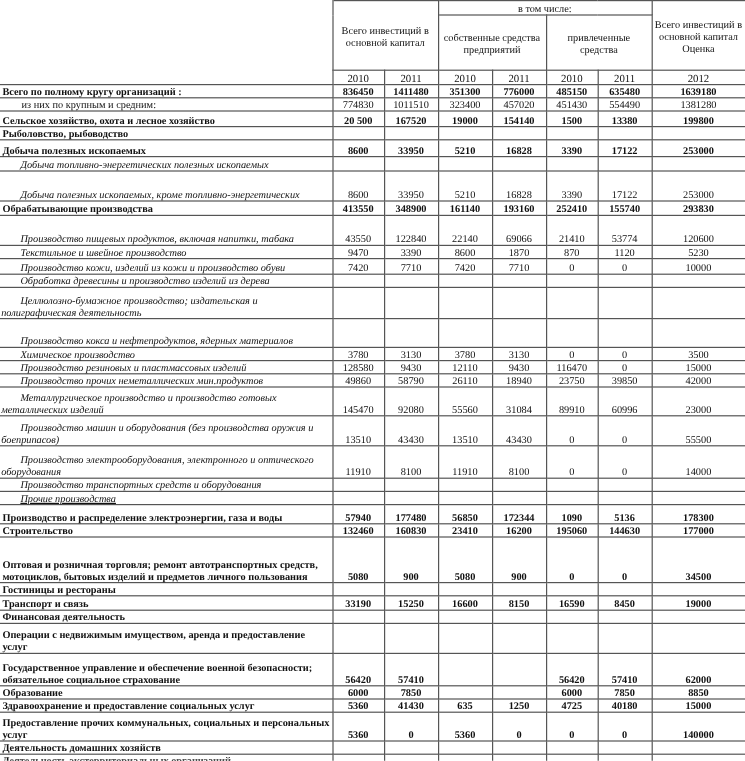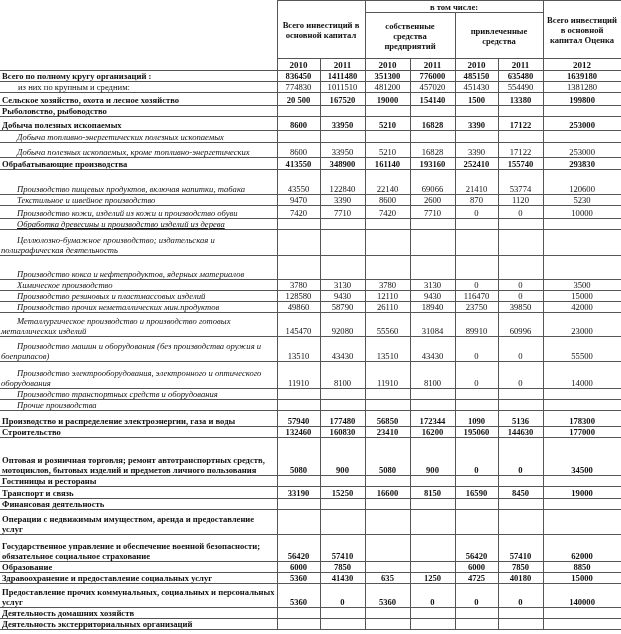--- a/index.html
+++ b/index.html
@@ -1,19 +1,19 @@
 <!DOCTYPE html>
 <html><head>
 <meta charset="utf-8">
 <style>
   html,body{margin:0;padding:0;background:#fff;}
   body{width:621px;height:634px;overflow:hidden;font-family:"Liberation Serif","DejaVu Serif",serif;color:#111;}
   table{border-collapse:collapse;table-layout:fixed;width:621px;}
   td,th{border:1px solid #555;padding:0 2px;font-size:8.6px;line-height:10px;vertical-align:bottom;}
-  th{font-weight:bold;text-align:center;vertical-align:middle;}
+  th{font-weight:normal;text-align:center;vertical-align:middle;}
   td.num{text-align:center;}
   td.lbl{border-left:none;}
   tr.bold td{font-weight:bold;}
   tr.sub td.lbl{padding-left:18px;}
   tr.ital td.lbl{font-style:italic;text-indent:16px;padding-left:1px;}
   tr.hdr-top th.blank{border-top:none;border-left:none;}
   .yr th{font-size:9px;}
 </style>
 </head>
 <body>
@@ -58,21 +58,21 @@
         <td class="num">351300</td>
         <td class="num">776000</td>
         <td class="num">485150</td>
         <td class="num">635480</td>
         <td class="num">1639180</td>
       </tr>
       <tr class="sub" style="height: 10px;">
         <td class="lbl">из них по крупным и средним:</td>
         <td class="num">774830</td>
         <td class="num">1011510</td>
-        <td class="num">481200</td>
+        <td class="num">323400</td>
         <td class="num">457020</td>
         <td class="num">451430</td>
         <td class="num">554490</td>
         <td class="num">1381280</td>
       </tr>
       <tr class="bold" style="height: 13px;">
         <td class="lbl">Сельское хозяйство, охота и лесное хозяйство</td>
         <td class="num">20 500</td>
         <td class="num">167520</td>
         <td class="num">19000</td>
@@ -104,21 +104,21 @@
       <tr class="ital" style="height: 12px;">
         <td class="lbl">Добыча топливно-энергетических полезных ископаемых</td>
         <td class="num"></td>
         <td class="num"></td>
         <td class="num"></td>
         <td class="num"></td>
         <td class="num"></td>
         <td class="num"></td>
         <td class="num"></td>
       </tr>
-      <tr class="ital" style="height: 15px; margin-top: 21px;">
+      <tr class="ital" style="height: 25px; margin-top: 21px;">
         <td class="lbl">Добыча полезных ископаемых, кроме топливно-энергетических</td>
         <td class="num">8600</td>
         <td class="num">33950</td>
         <td class="num">5210</td>
         <td class="num">16828</td>
         <td class="num">3390</td>
         <td class="num">17122</td>
         <td class="num">253000</td>
       </tr>
       <tr class="bold" style="height: 12px;">
@@ -139,36 +139,36 @@
         <td class="num">69066</td>
         <td class="num">21410</td>
         <td class="num">53774</td>
         <td class="num">120600</td>
       </tr>
       <tr class="ital" style="height: 10px;">
         <td class="lbl">Текстильное и швейное производство</td>
         <td class="num">9470</td>
         <td class="num">3390</td>
         <td class="num">8600</td>
-        <td class="num">2600</td>
+        <td class="num">1870</td>
         <td class="num">870</td>
         <td class="num">1120</td>
         <td class="num">5230</td>
       </tr>
       <tr class="ital" style="height: 13px;">
         <td class="lbl">Производство кожи, изделий из кожи и производство обуви</td>
         <td class="num">7420</td>
         <td class="num">7710</td>
         <td class="num">7420</td>
         <td class="num">7710</td>
         <td class="num">0</td>
         <td class="num">0</td>
         <td class="num">10000</td>
       </tr>
-      <tr class="ital" style="height: 10px; text-decoration: underline;">
+      <tr class="ital" style="height: 10px;">
         <td class="lbl">Обработка древесины и производство изделий из дерева</td>
         <td class="num"></td>
         <td class="num"></td>
         <td class="num"></td>
         <td class="num"></td>
         <td class="num"></td>
         <td class="num"></td>
         <td class="num"></td>
       </tr>
       <tr class="ital" style="height: 26px;">
@@ -254,21 +254,21 @@
       <tr class="ital" style="height: 11px;">
         <td class="lbl">Производство транспортных средств и оборудования</td>
         <td class="num"></td>
         <td class="num"></td>
         <td class="num"></td>
         <td class="num"></td>
         <td class="num"></td>
         <td class="num"></td>
         <td class="num"></td>
       </tr>
-      <tr class="ital" style="height: 10px;">
+      <tr class="ital" style="height: 10px; text-decoration: underline;">
         <td class="lbl">Прочие производства</td>
         <td class="num"></td>
         <td class="num"></td>
         <td class="num"></td>
         <td class="num"></td>
         <td class="num"></td>
         <td class="num"></td>
         <td class="num"></td>
       </tr>
       <tr class="bold" style="height: 16px;">

